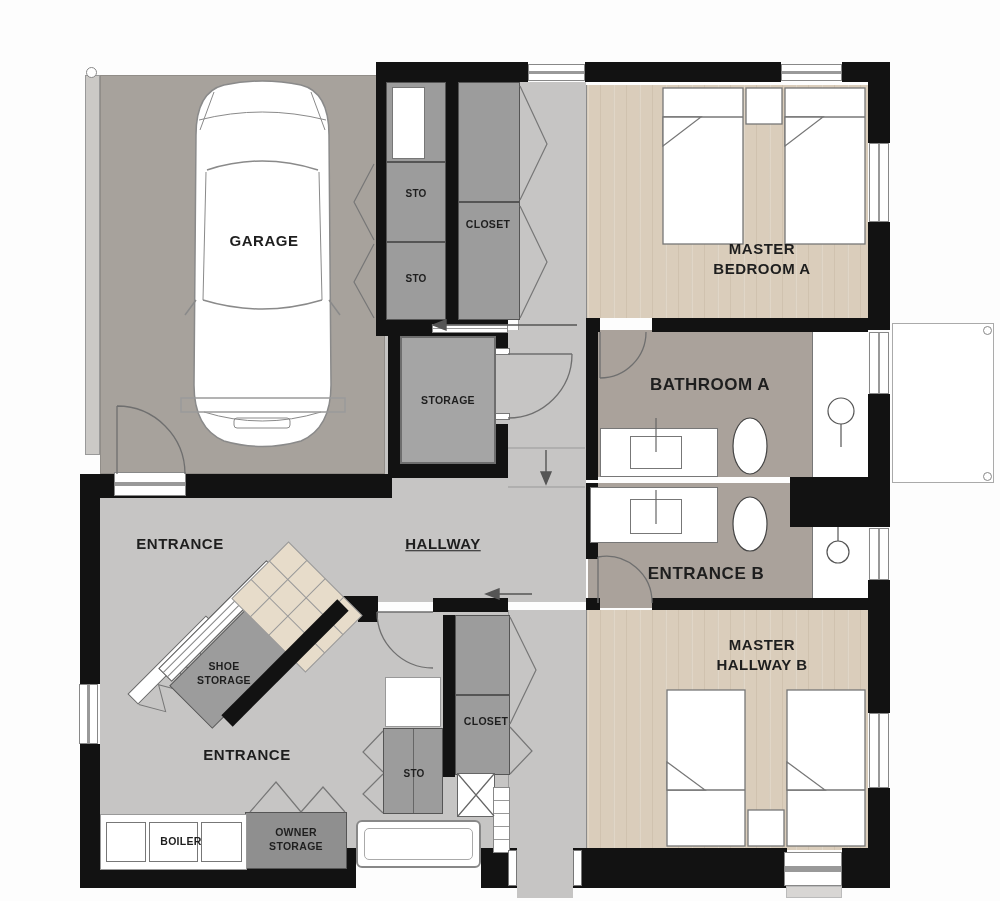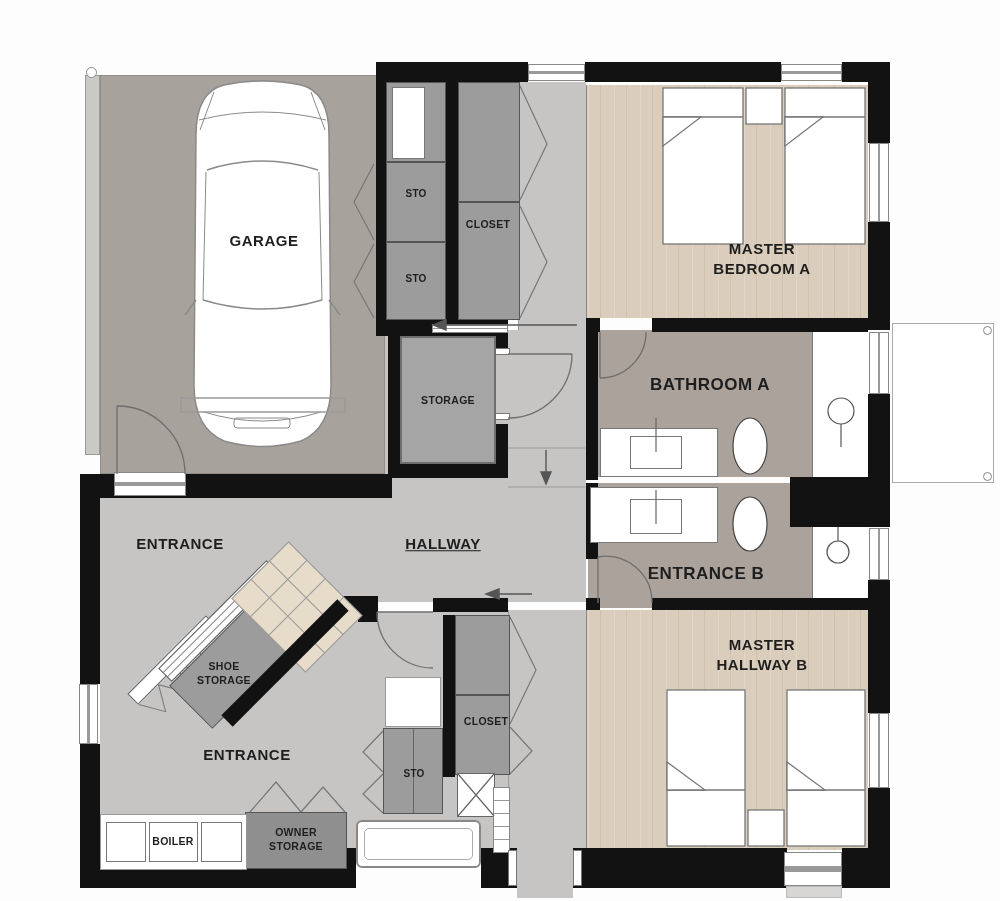--- a/index.html
+++ b/index.html
@@ -269,20 +269,20 @@
   <div class="label lg" style="left:762px;top:654px;">
     <span style="display:block">MASTER</span>
     <span style="display:block">HALLWAY B</span>
     </div>
   <div class="label sm" style="left:486px;top:722px;">
     <span>CLOSET</span></div>
   <div class="label xs" style="left:414px;top:773px;">
     <span>STO</span></div>
   <div class="label lg" style="left:247px;top:755px;">
     <span>ENTRANCE</span></div>
-  <div class="label sm" style="left:173px;top:842px;">
+  <div class="label sm" style="left:181px;top:842px;">
     <span>BOILER</span></div>
   <div class="label sm" style="left:296px;top:840px;">
     <span style="display:block">OWNER</span>
     <span style="display:block">STORAGE</span>
     </div>
 
 </div>
 
 </body></html>

